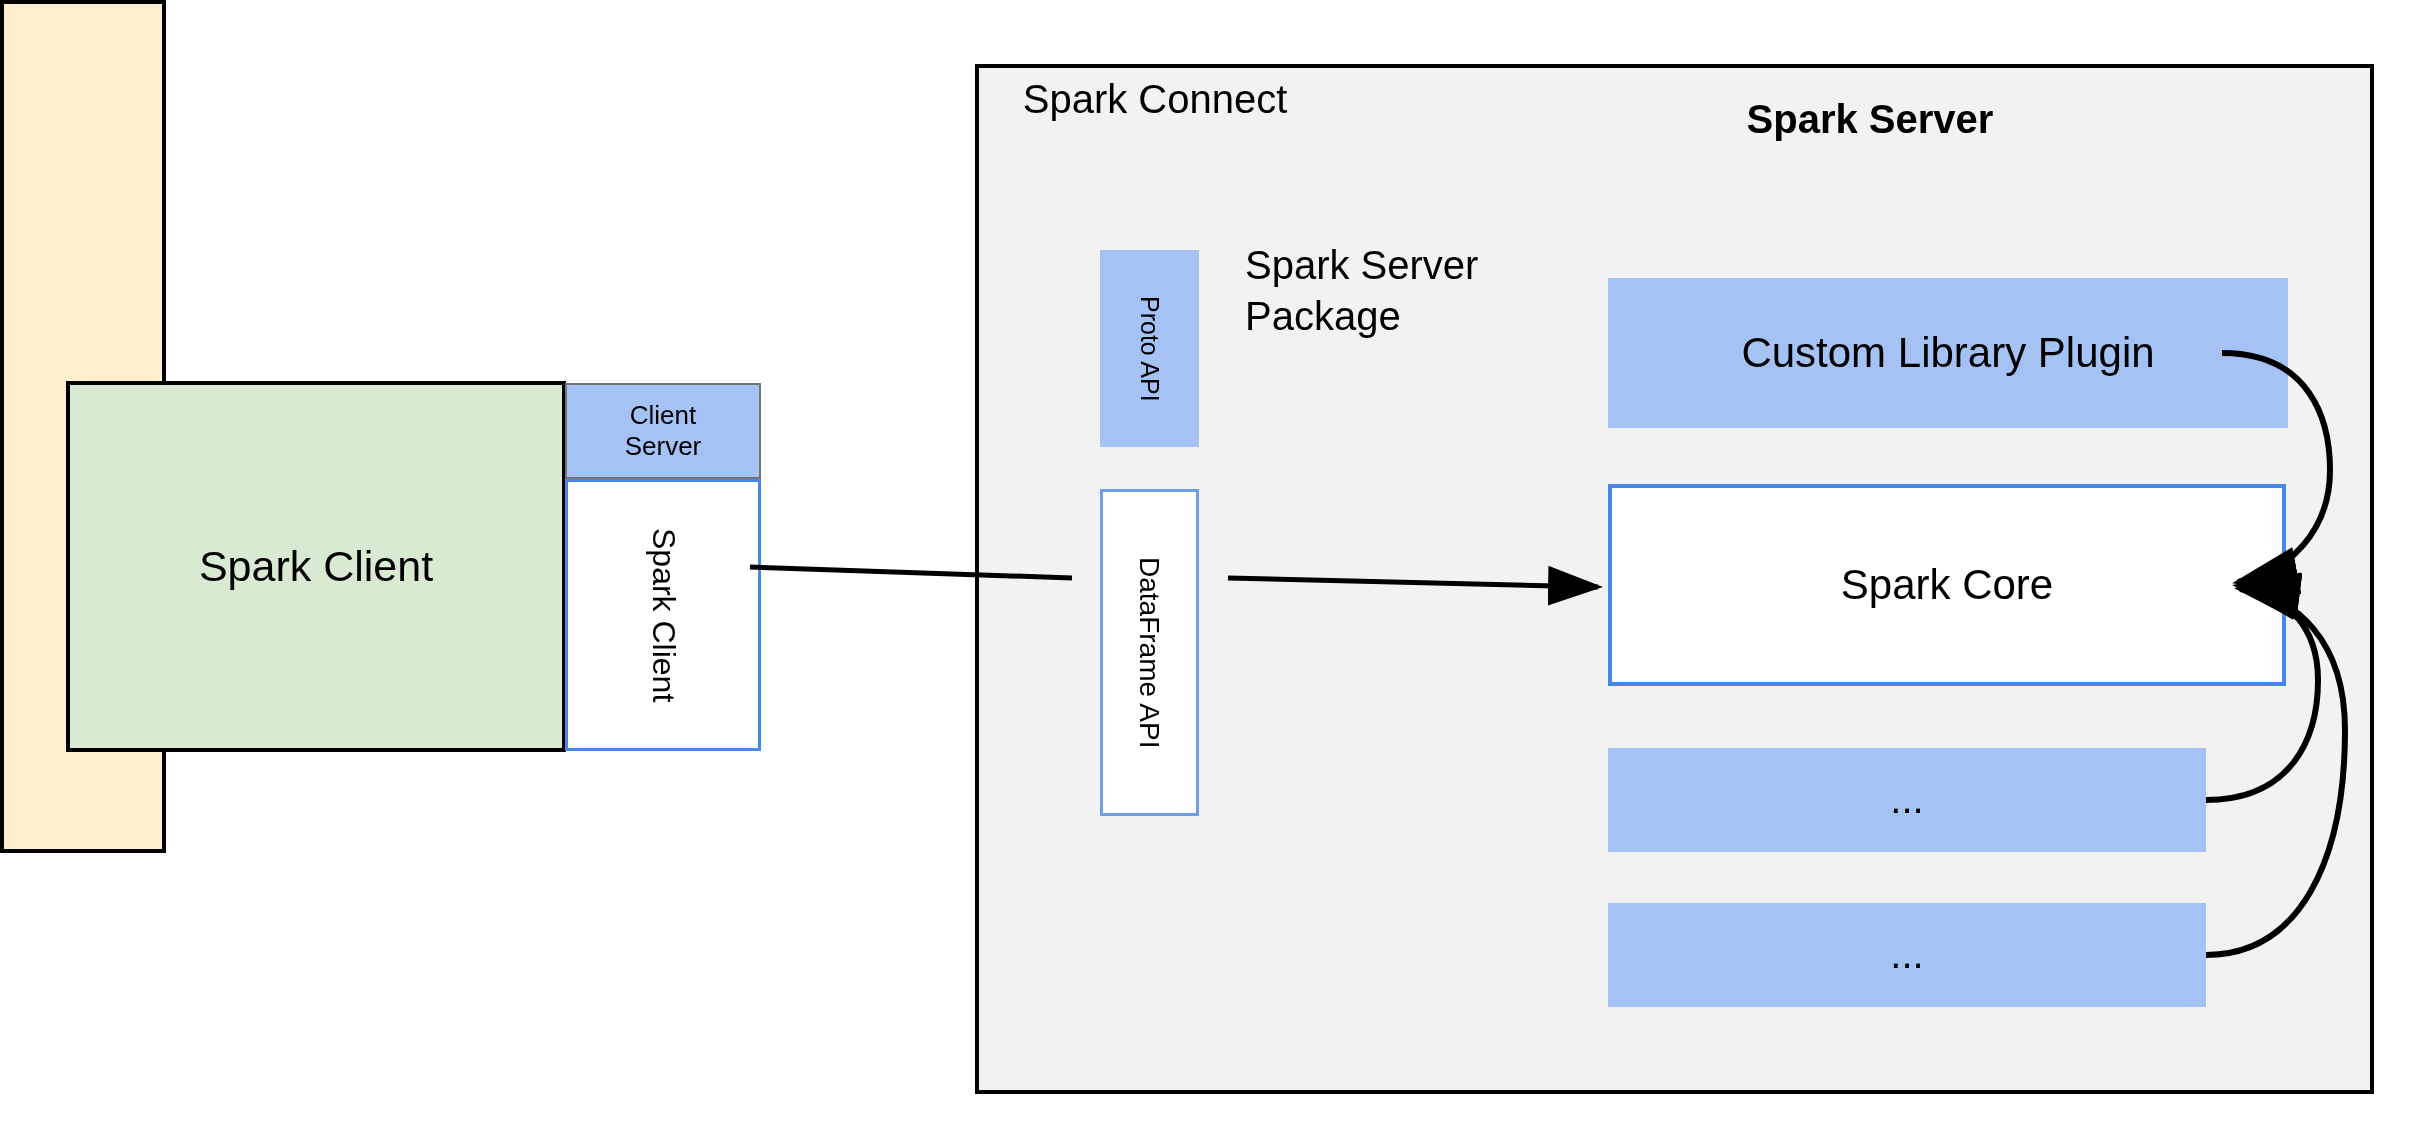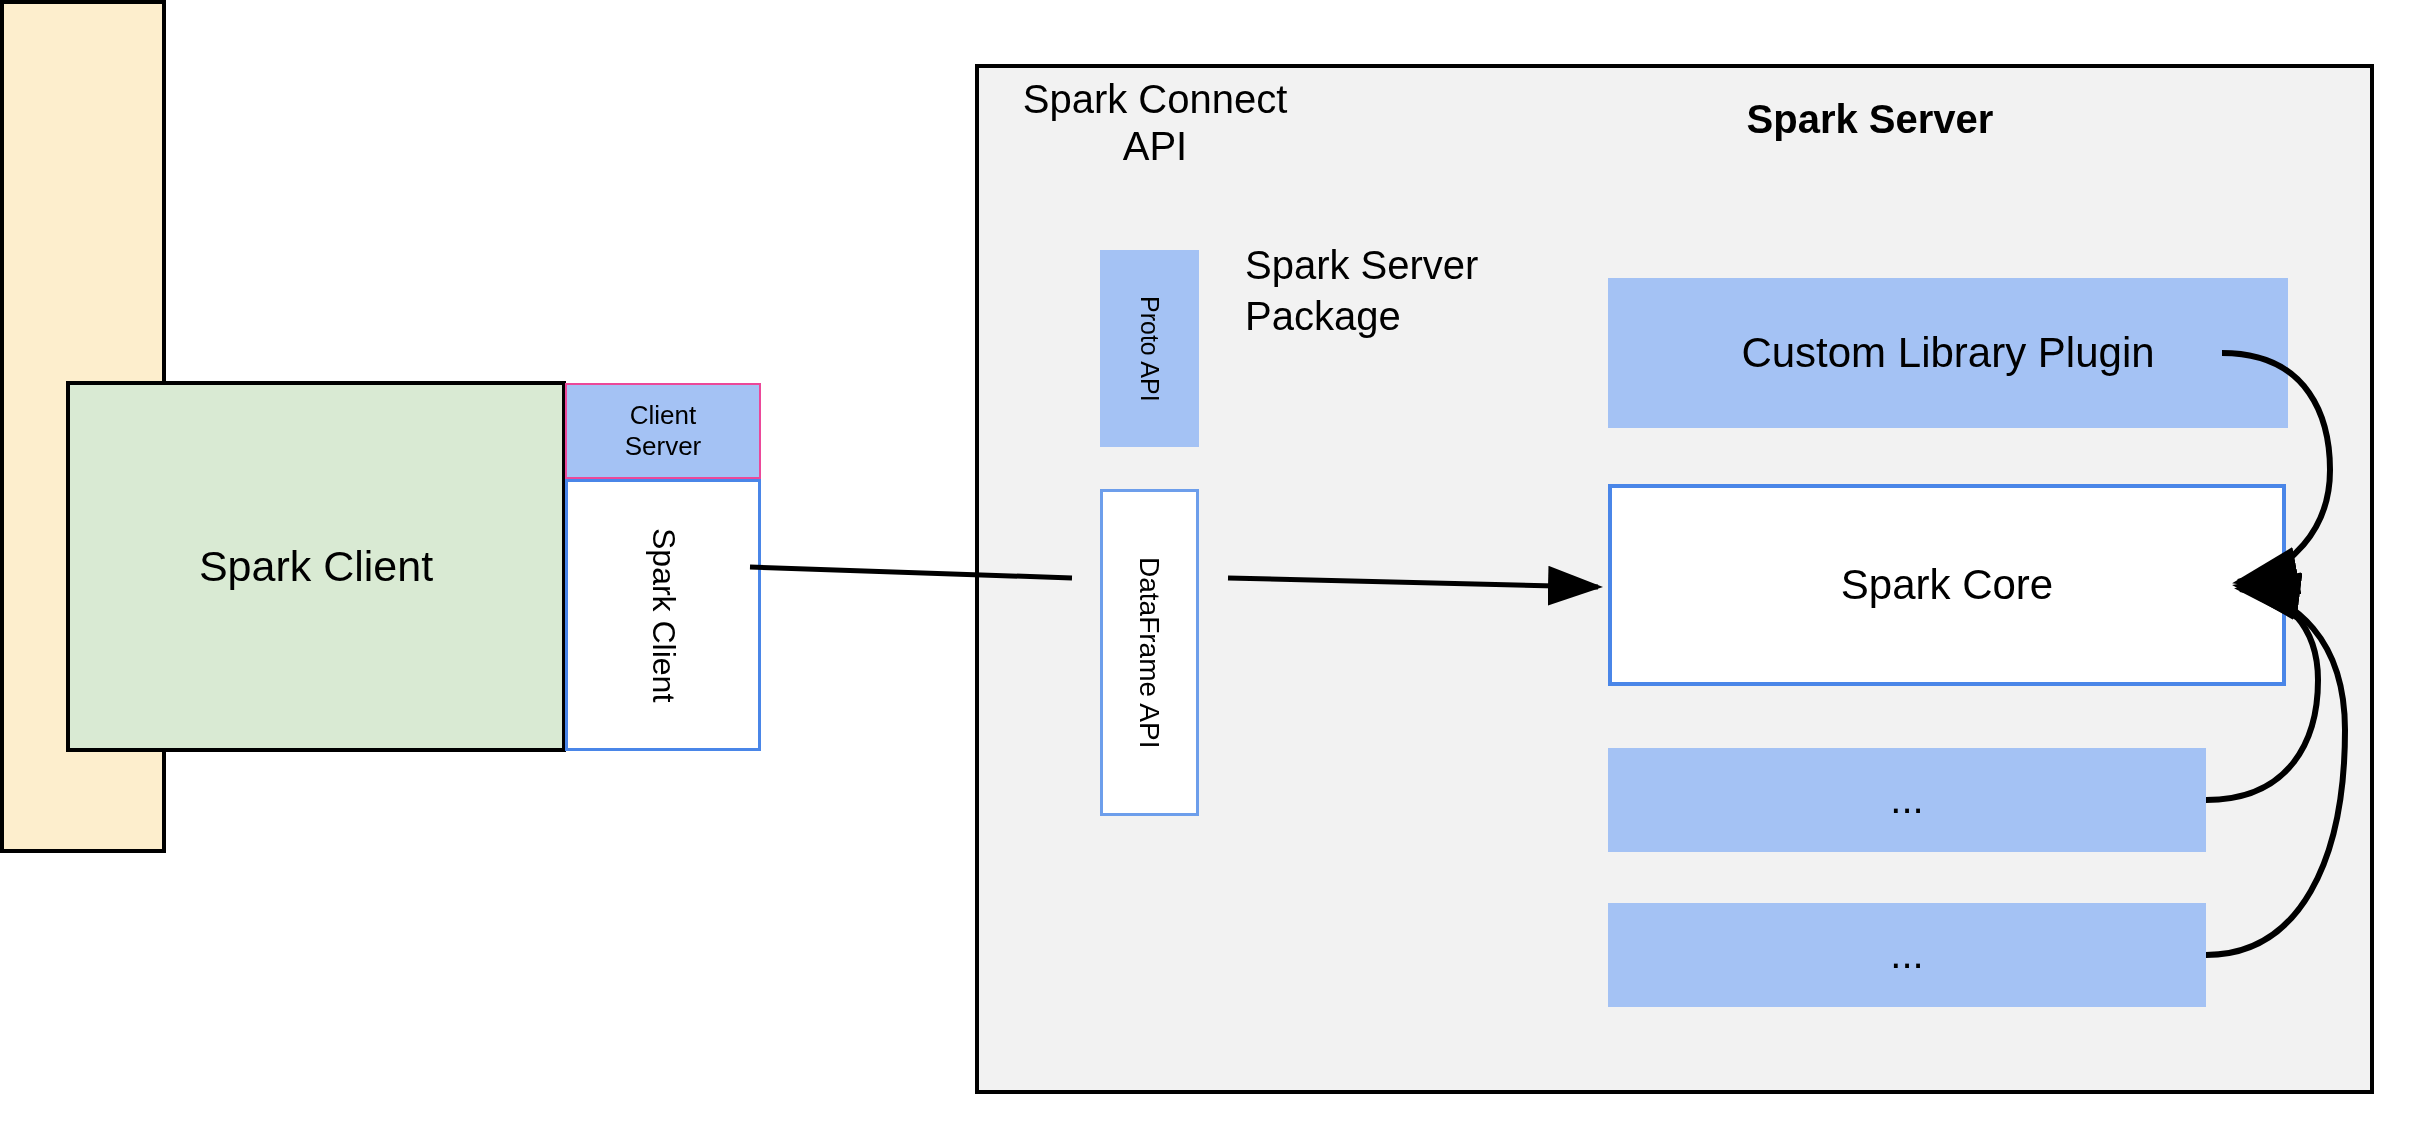--- a/index.html
+++ b/index.html
@@ -42,21 +42,21 @@
     z-index: 2;
   }
 
   
   #client-package {
     left: 565px;
     top: 383px;
     width: 196px;
     height: 96px;
     background: #a4c2f4;
-    border: 2px solid #ec4899;
+    border: 2px solid #737373;
     font-size: 26px;
     z-index: 4;
   }
 
   
   #spark-client {
     left: 565px;
     top: 479px;
     width: 196px;
     height: 272px;
@@ -207,21 +207,20 @@
 </head>
 <body>
 
 <div id="canvas">
 
   <div id="server-container" class="box"></div>
 
   <div id="connect-api-label" class="box">
     <div>
       <div>Spark Connect</div>
-      <div>API</div>
     </div>
   </div>
 
   <div id="server-title" class="box">Spark Server</div>
 
   <div id="server-library-label" class="box">
     <div>
       <div>Spark Server</div>
       <div>Package</div>
     </div>

